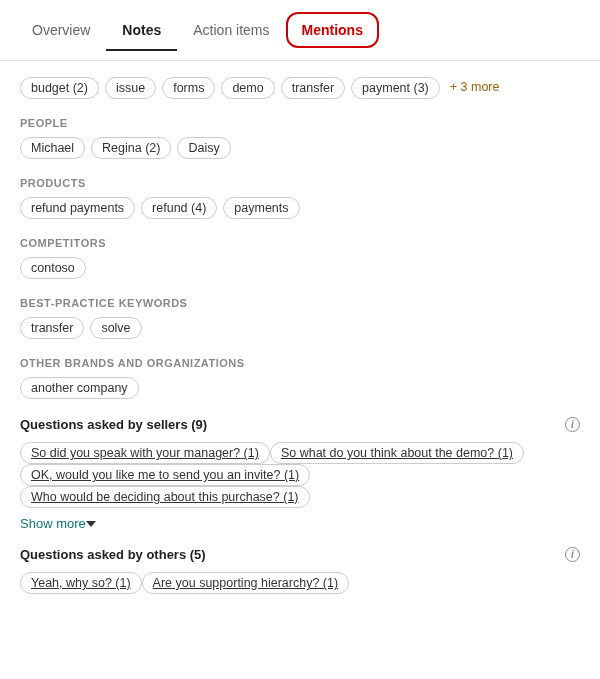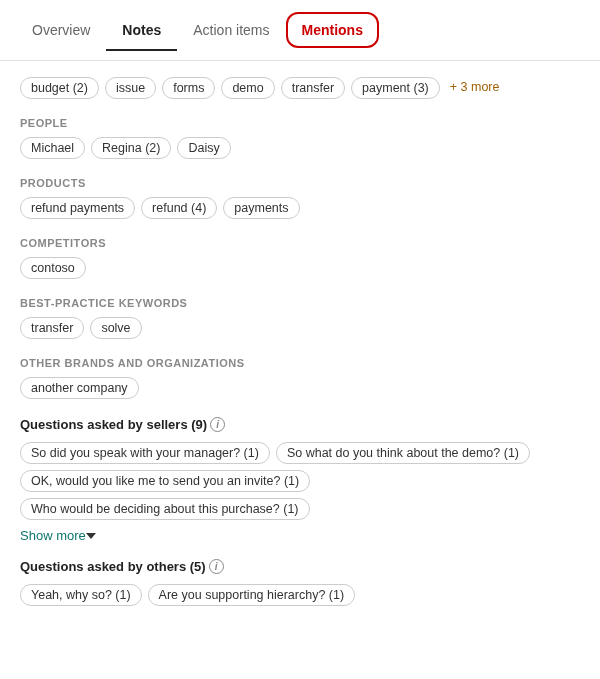--- a/index.html
+++ b/index.html
@@ -98,43 +98,44 @@
       margin-bottom: 16px;
     }
 
     .questions-title {
       font-size: 13px;
       font-weight: 600;
       color: #222;
       margin-bottom: 10px;
       display: flex;
       align-items: center;
-      gap: 3px;
+      gap: 24px;
+      justify-content: space-between;
     }
 
     .info-icon {
       display: inline-flex;
       align-items: center;
       justify-content: center;
       width: 15px;
       height: 15px;
       border-radius: 50%;
       border: 1.5px solid #888;
       color: #888;
       font-size: 10px;
       font-style: italic;
       font-weight: 700;
       cursor: pointer;
     }
 
     .question-tags {
       display: flex;
       flex-wrap: wrap;
-      gap: 6px;
       margin-bottom: 8px;
+      text-decoration: underline;
     }
 
     .show-more {
       display: flex;
       align-items: center;
       color: #0f766e;
       font-size: 13px;
       cursor: pointer;
       margin-top: 4px;
       margin-bottom: 16px;

